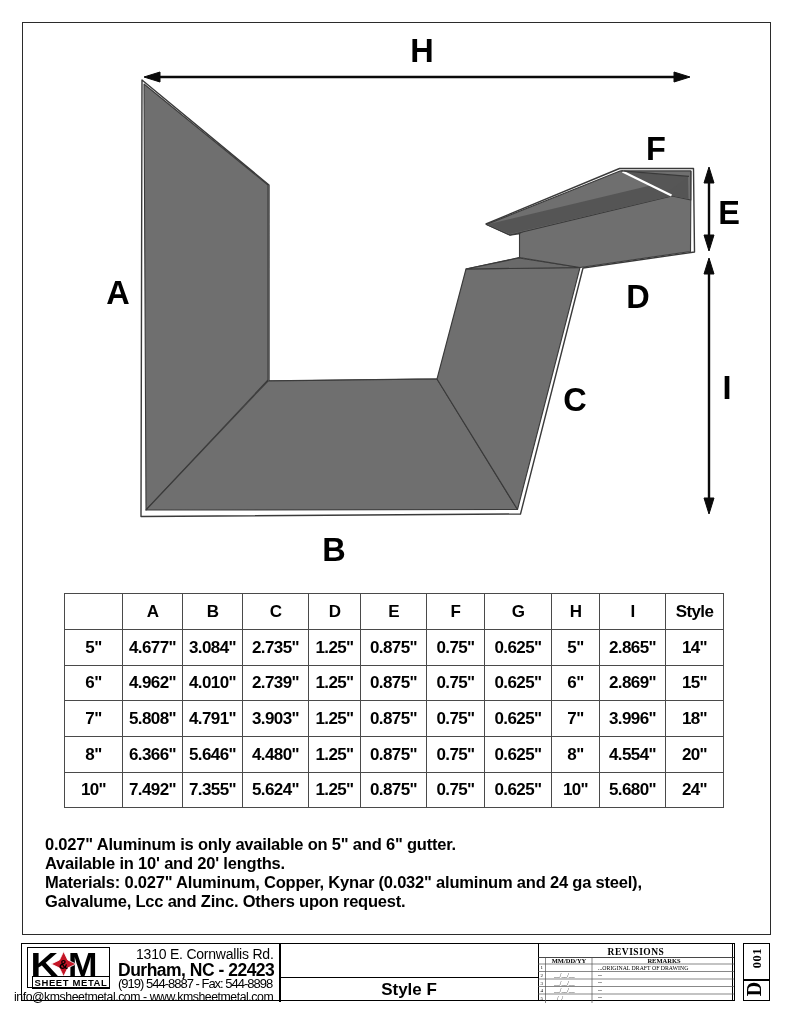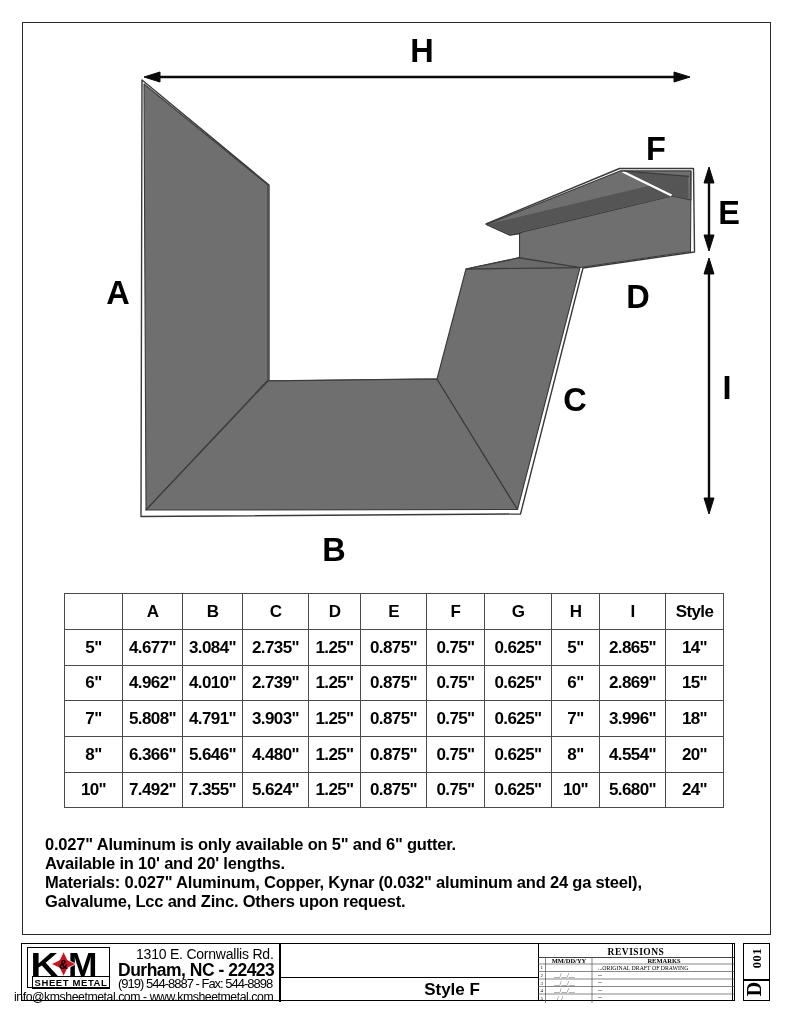--- a/index.html
+++ b/index.html
@@ -191,21 +191,21 @@
 
 <div class="abs" style="left:32px;top:975.5px;width:76px;height:11px;border:1.5px solid #000;
   font-size:9.5px;font-weight:bold;text-align:center;line-height:11.5px;letter-spacing:0.6px;">SHEET METAL</div>
 
 <div class="abs" style="left:136px;top:946px;font-size:14px;font-weight:normal;letter-spacing:-0.22px;white-space:nowrap;">1310 E. Cornwallis Rd.</div>
 <div class="abs" style="left:118px;top:960px;font-size:17.5px;font-weight:bold;letter-spacing:-0.5px;white-space:nowrap;">Durham, NC - 22423</div>
 <div class="abs" style="left:118px;top:976px;font-size:13px;font-weight:normal;letter-spacing:-1px;white-space:nowrap;">(919) 544-8887 - Fax: 544-8898</div>
 
 <div class="abs" style="left:14px;top:989.5px;font-size:12.3px;font-weight:normal;letter-spacing:-0.45px;white-space:nowrap;">info@kmsheetmetal.com - www.kmsheetmetal.com</div>
 
-<div class="abs" style="left:280px;top:980px;width:258px;text-align:center;font-size:17px;font-weight:bold;padding-left:43px;">Style F</div>
+<div class="abs" style="left:280px;top:980px;width:258px;text-align:center;font-size:17px;font-weight:bold;">Style F</div>
 
 <div class="abs" style="left:538px;top:943px;width:192.5px;height:56px;border:1.8px solid #000;"></div>
 <svg class="abs" style="left:538px;top:943px;" width="196" height="60" viewBox="0 0 196 60">
   <g font-family="Liberation Serif,serif" fill="#000">
     <text x="98" y="11.5" font-size="9.5px" font-weight="bold" text-anchor="middle" letter-spacing="0.5">REVISIONS</text>
     <line x1="0" y1="14.5" x2="196" y2="14.5" stroke="#333" stroke-width="0.9"></line>
     <line x1="0" y1="21" x2="196" y2="21" stroke="#555" stroke-width="0.7"></line>
     <line x1="7.5" y1="14.5" x2="7.5" y2="60" stroke="#555" stroke-width="0.7"></line>
     <line x1="54" y1="14.5" x2="54" y2="60" stroke="#555" stroke-width="0.7"></line>
     <text x="31" y="20" font-size="6.5px" font-weight="bold" text-anchor="middle">MM/DD/YY</text>

